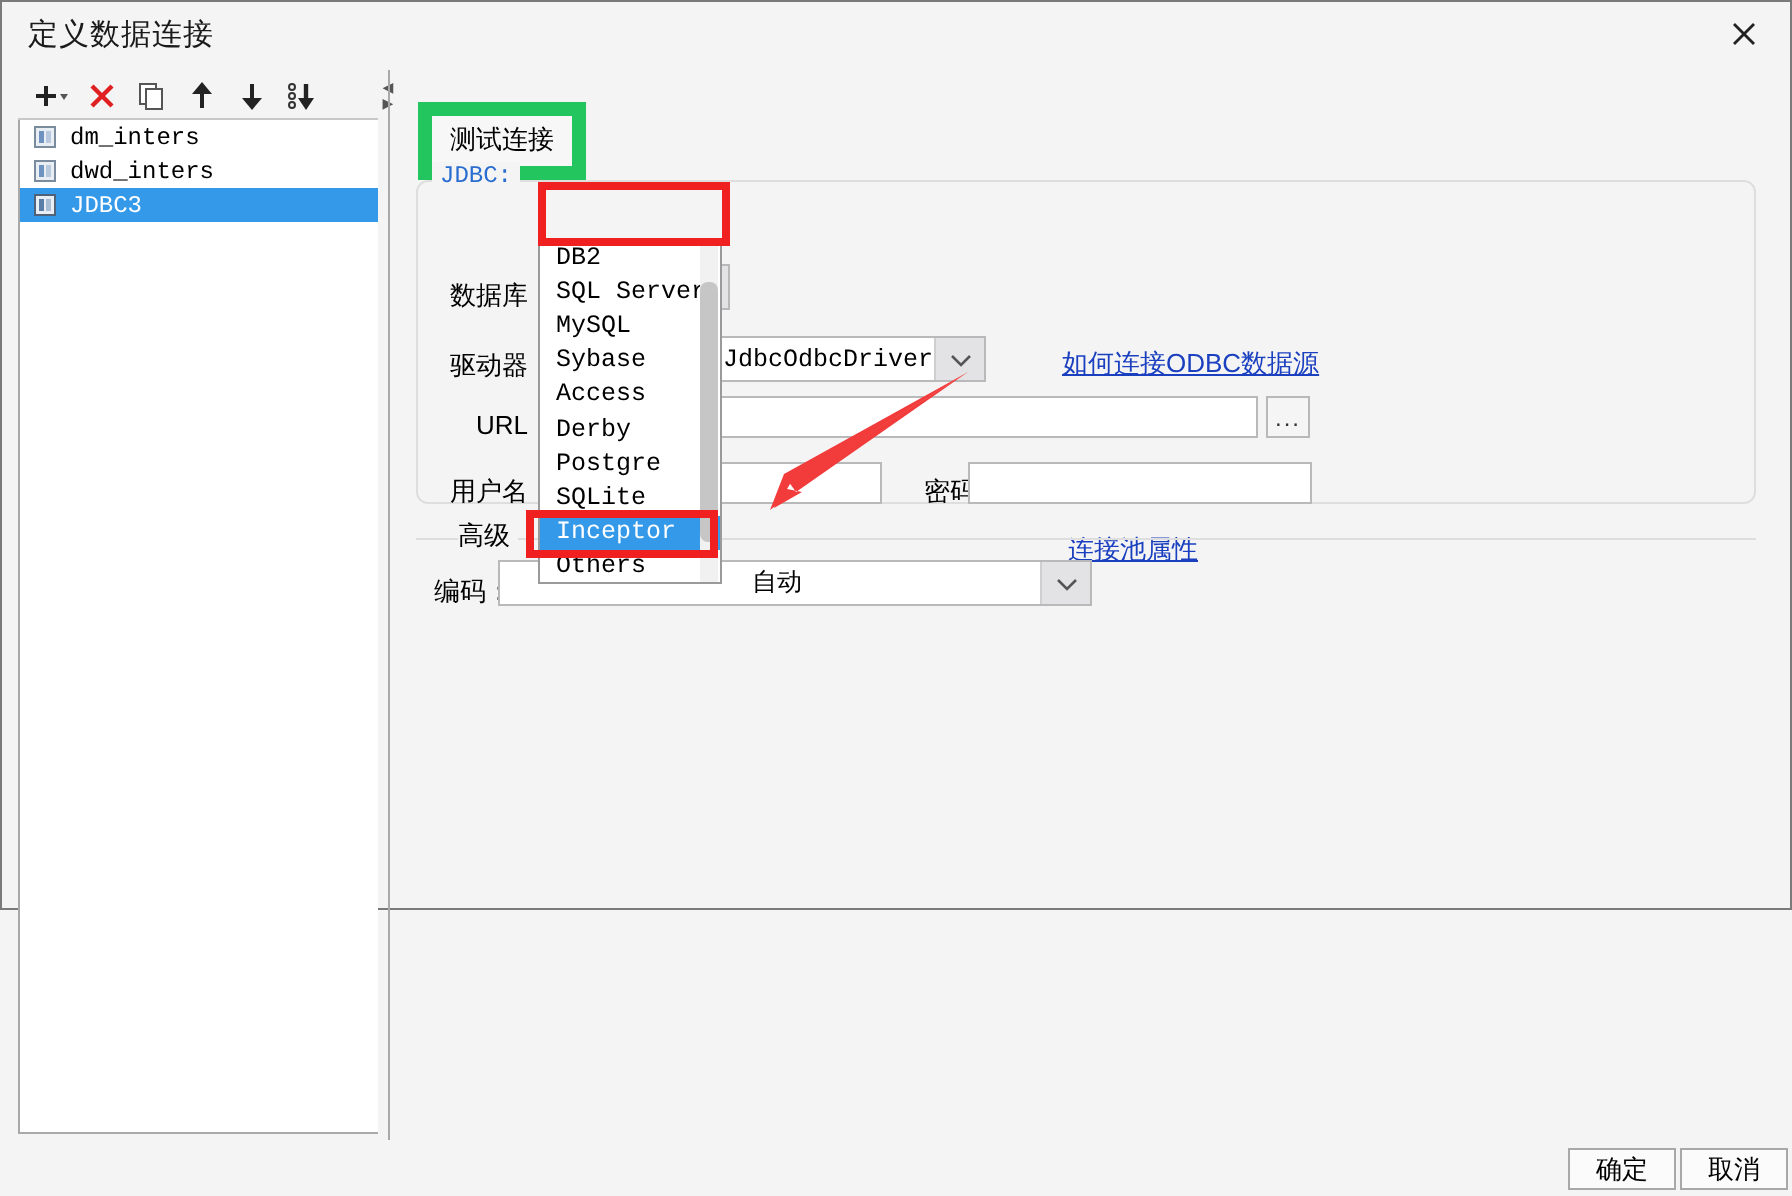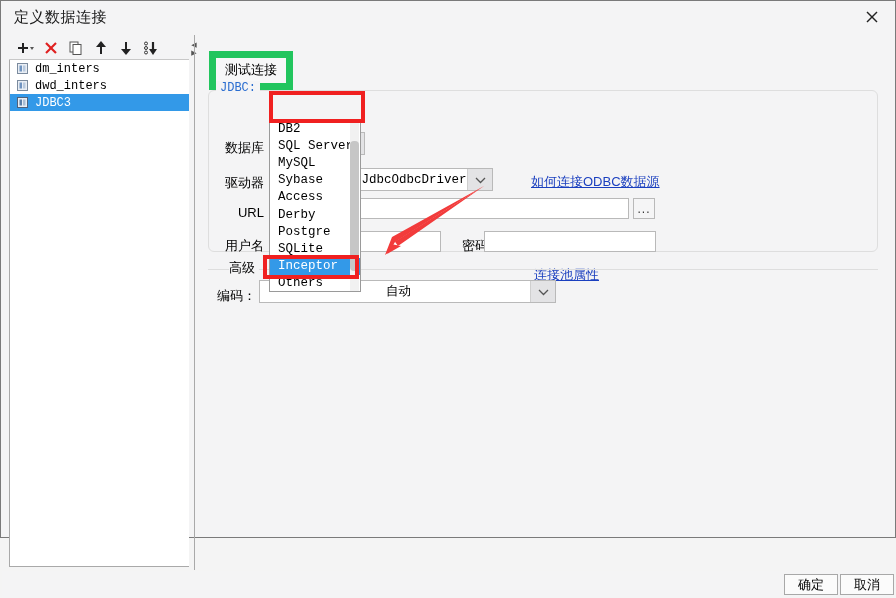--- a/index.html
+++ b/index.html
@@ -13,21 +13,21 @@
     font-family: "Liberation Sans", sans-serif;
     font-size: 13px;
     color: #000;
     overflow: hidden;
     position: relative;
   }
   .dialog {
     position: absolute;
     left: 0; top: 0;
     width: 896px;
-    height: 538px;
+    height: 455px;
     background: #f4f4f5;
     border: 1px solid #7a7a7a;
     box-sizing: border-box;
   }
   
   .titlebar {
     position: absolute;
     left: 0; top: 0;
     width: 894px;
     height: 33px;
@@ -483,21 +483,21 @@
     <div class="field" style="left:80px; top:194px; width:160px; height:21px;"></div>
     <div class="row-label" style="left:245px; top:200px; width:55px;">密码：</div>
     <div class="field" style="left:283px; top:194px; width:172px; height:21px;"></div>
 
     <div class="link" style="left:333px; top:229px;">连接池属性</div>
 
     <div class="adv-rule"></div>
     <div class="adv-label">高级</div>
 
     <div class="row-label" style="left:5px; top:250px; width:50px;">编码：</div>
-    <div class="combo" style="left:58px; top:243px; width:297px; height:23px;">
+    <div class="combo" style="left:48px; top:243px; width:297px; height:23px;">
       <div class="val">自动</div>
       <div class="arrow">
         <svg width="11" height="8" viewBox="0 0 11 8">
             <path d="M1 2 L5.5 6.5 L10 2" fill="none" stroke="#555" stroke-width="1.3"></path>
           </svg>
       </div>
     </div>
   </div>
 
   <div class="dropdown">

